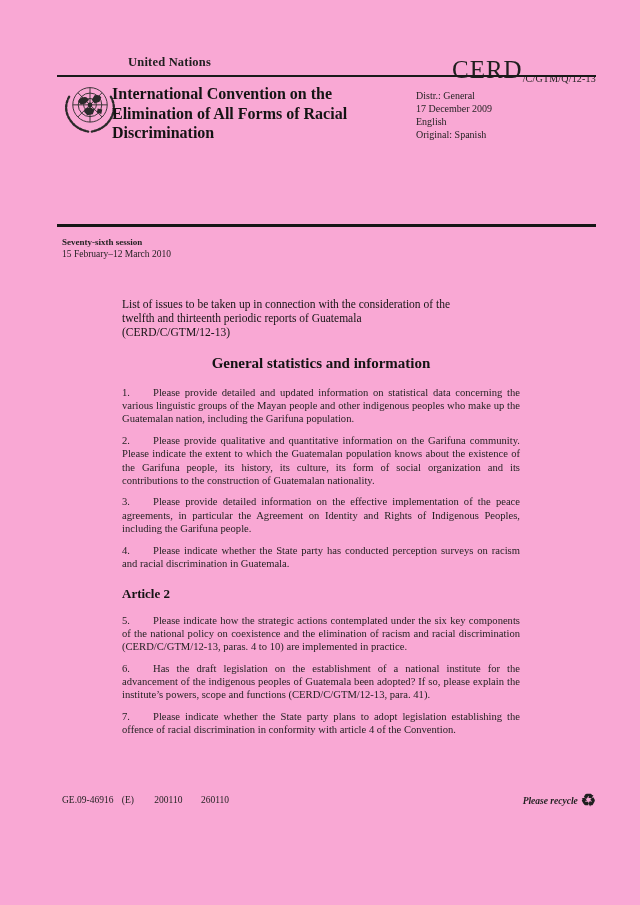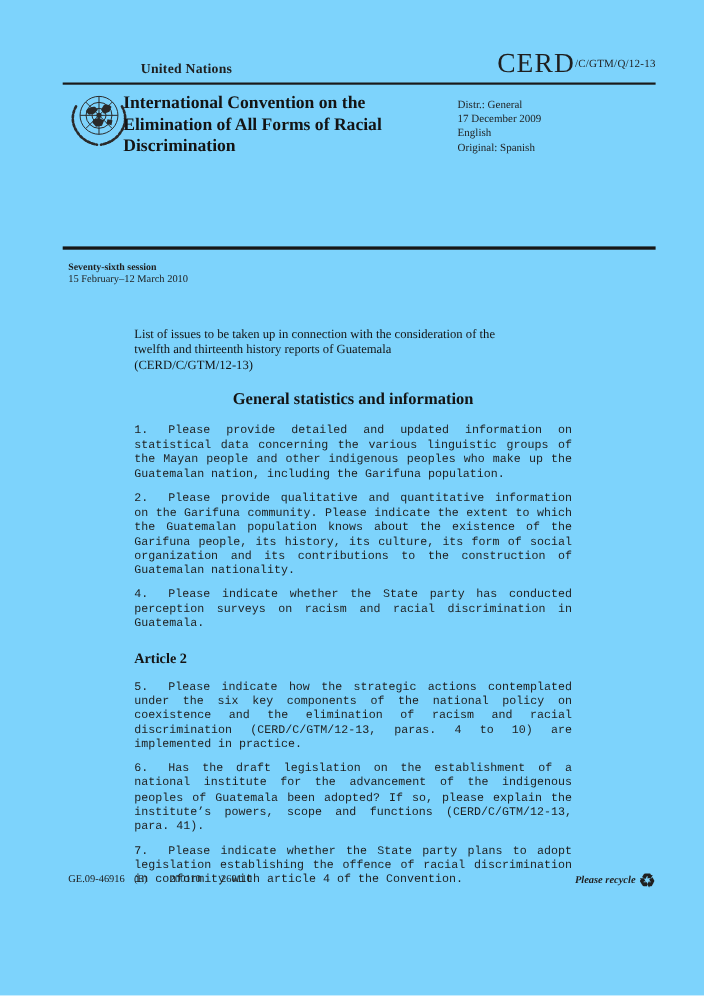--- a/index.html
+++ b/index.html
@@ -1,32 +1,32 @@
 <!DOCTYPE html>
 <html><head>
 <meta charset="utf-8">
 <style>
   html, body { margin: 0; padding: 0; background: #ffffff; }
   .page {
     position: relative;
     width: 640px;
     height: 905px;
-    background: #7dd3fc;
+    background: #f9a8d4;
     font-family: "Liberation Serif", "DejaVu Serif", serif;
     color: #1f1f1f;
     overflow: hidden;
   }
   
   .org-name {
     position: absolute; left: 128px; top: 55px;
     font-size: 12.5px; font-weight: bold; letter-spacing: .2px;
   }
   .doc-symbol {
-    position: absolute; right: 44px; top: 44px;
-    display: flex; align-items: center;
+    position: absolute; right: 44px; top: 56px;
+    display: flex; align-items: flex-end;
   }
   .doc-symbol .sym-main { font-size: 25px; letter-spacing: 1px; }
   .doc-symbol .sym-suffix { font-size: 10px; letter-spacing: .2px; }
   .rule-thin {
     position: absolute; left: 57px; width: 539px; top: 75px;
     height: 2px; background: #1a1a1a;
   }
   .emblem { position: absolute; left: 61px; top: 82px; }
   .conv-title {
     position: absolute; left: 112px; top: 84px; width: 248px;
@@ -51,21 +51,20 @@
     font-size: 11.5px; font-weight: normal; line-height: 14px; color:#141414;
   }
   
   .content { position: absolute; left: 122px; top: 355px; width: 398px; }
   .content h2 { color:#141414; font-family: inherit; }
   .h-main { font-size: 15px; margin: 0 0 14px 0; text-align: center; }
   .h-article { font-size: 13px; margin: 16px 0 12px 0; }
   .content p {
     font-size: 10.6px; line-height: 13.2px; text-align: justify;
     margin: 0 0 8.5px 0;
-    font-family: Liberation Mono, monospace;
   }
   .pnum { display: inline-block; width: 31px; }
   
   .footer-left {
     position: absolute; left: 62px; top: 795px; font-size: 9.5px;
   }
   .footer-left .f-dates { margin-left: 18px; }
   .footer-left .f-date2 { margin-left: 16px; }
   .footer-right {
     position: absolute; right: 44px; top: 792px;
@@ -121,29 +120,30 @@
   </div>
 
   <div class="rule-thick"></div>
   <div class="session-block">
     <div class="session-label">Seventy-sixth session</div>
     <div class="session-dates">15 February–12 March 2010</div>
   </div>
 
   <div class="doc-title">
     <div>List of issues to be taken up in connection with the consideration of the</div>
-    <div>twelfth and thirteenth history reports of Guatemala</div>
+    <div>twelfth and thirteenth periodic reports of Guatemala</div>
     <div>(CERD/C/GTM/12-13)</div>
   </div>
 
   <div class="content">
     <h2 class="h-main">General statistics and information</h2>
 
     <p><span class="pnum">1.</span><span>Please provide detailed and updated information on statistical data concerning the various linguistic groups of the Mayan people and other indigenous peoples who make up the Guatemalan nation, including the Garifuna population.</span></p>
     <p><span class="pnum">2.</span><span>Please provide qualitative and quantitative information on the Garifuna community. Please indicate the extent to which the Guatemalan population knows about the existence of the Garifuna people, its history, its culture, its form of social organization and its contributions to the construction of Guatemalan nationality.</span></p>
+    <p><span class="pnum">3.</span><span>Please provide detailed information on the effective implementation of the peace agreements, in particular the Agreement on Identity and Rights of Indigenous Peoples, including the Garifuna people.</span></p>
     <p><span class="pnum">4.</span><span>Please indicate whether the State party has conducted perception surveys on racism and racial discrimination in Guatemala.</span></p>
 
     <h2 class="h-article">Article 2</h2>
 
     <p><span class="pnum">5.</span><span>Please indicate how the strategic actions contemplated under the six key components of the national policy on coexistence and the elimination of racism and racial discrimination (CERD/C/GTM/12-13, paras. 4 to 10) are implemented in practice.</span></p>
     <p><span class="pnum">6.</span><span>Has the draft legislation on the establishment of a national institute for the advancement of the indigenous peoples of Guatemala been adopted? If so, please explain the institute’s powers, scope and functions (CERD/C/GTM/12-13, para. 41).</span></p>
 
 
     <p><span class="pnum">7.</span><span>Please indicate whether the State party plans to adopt legislation establishing the offence of racial discrimination in conformity with article 4 of the Convention.</span></p>
   </div>

